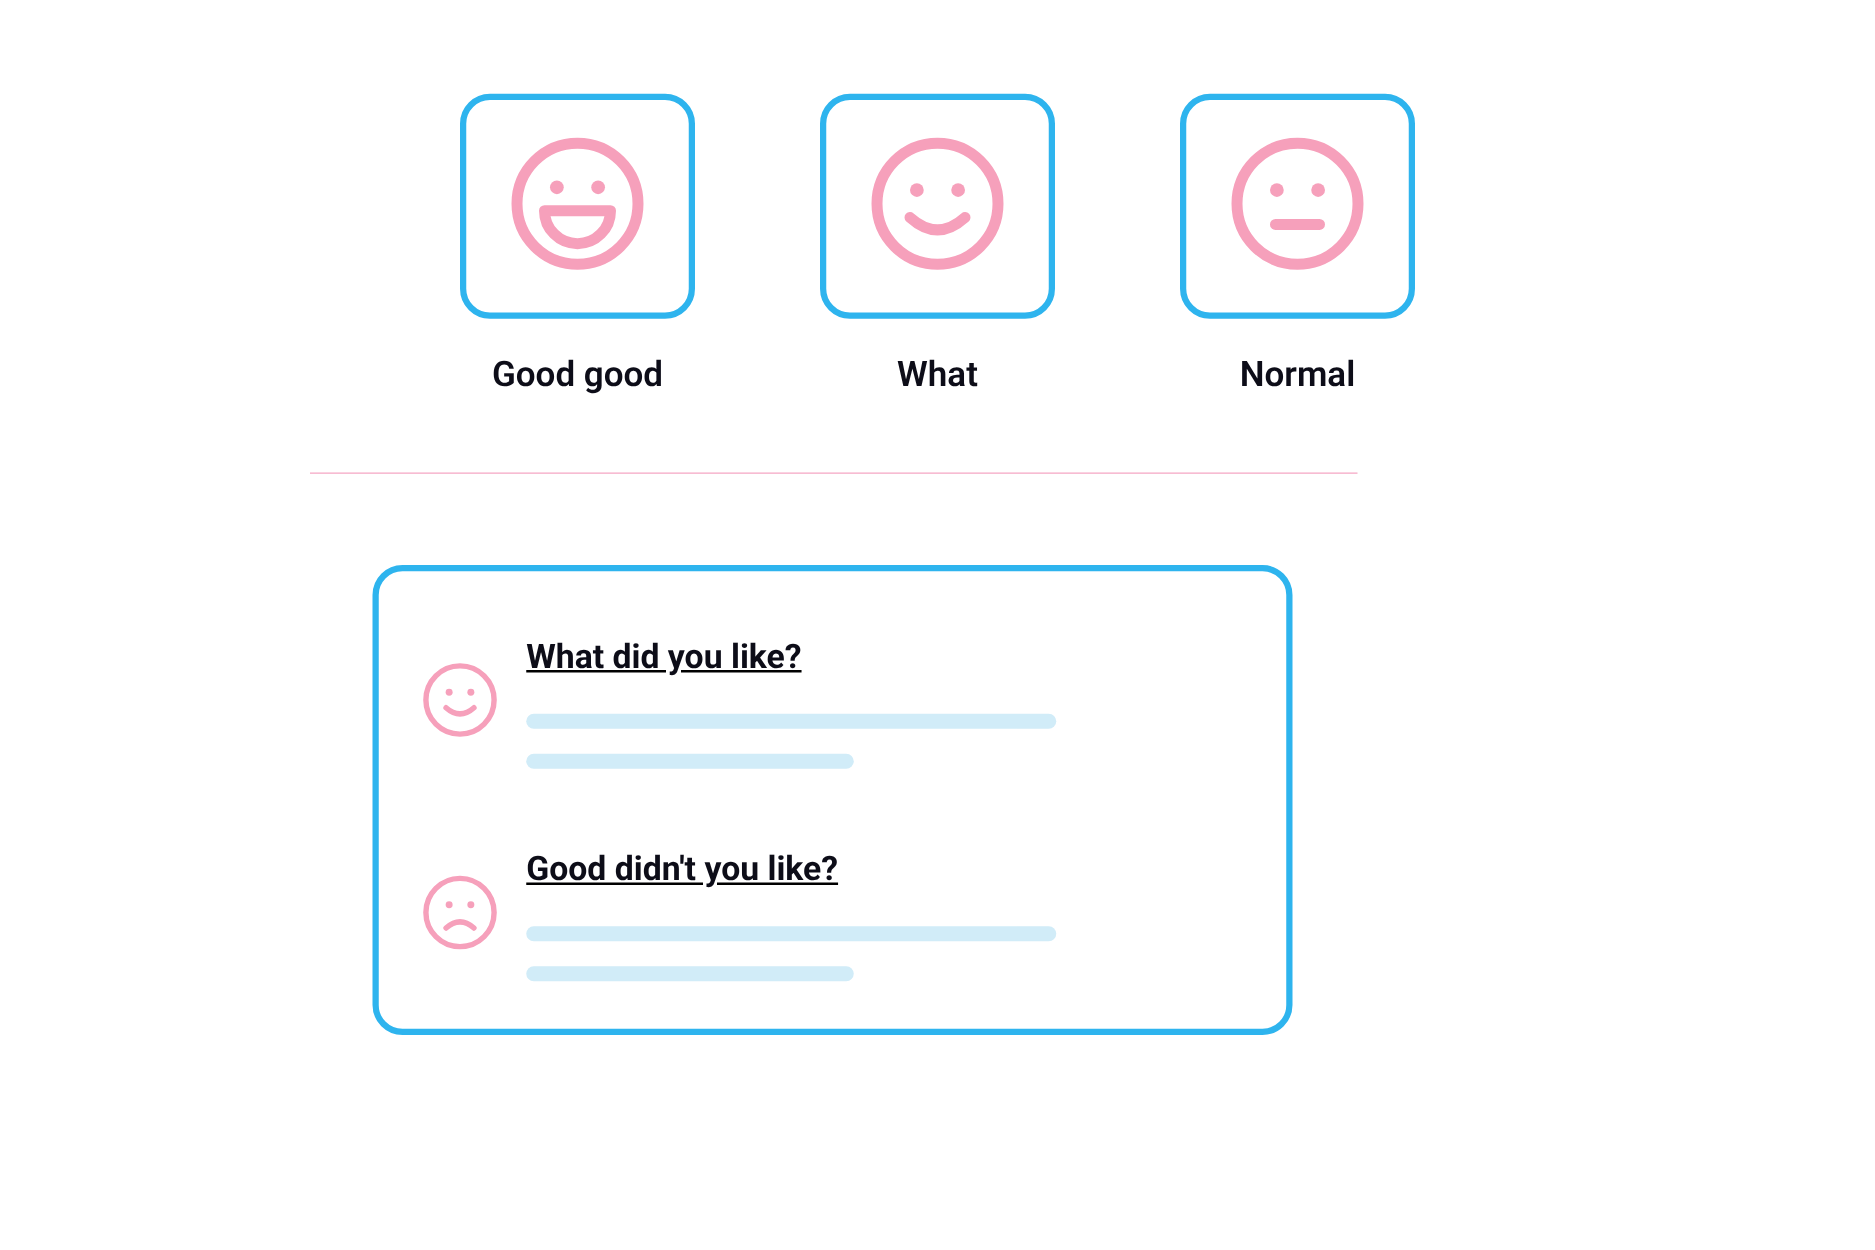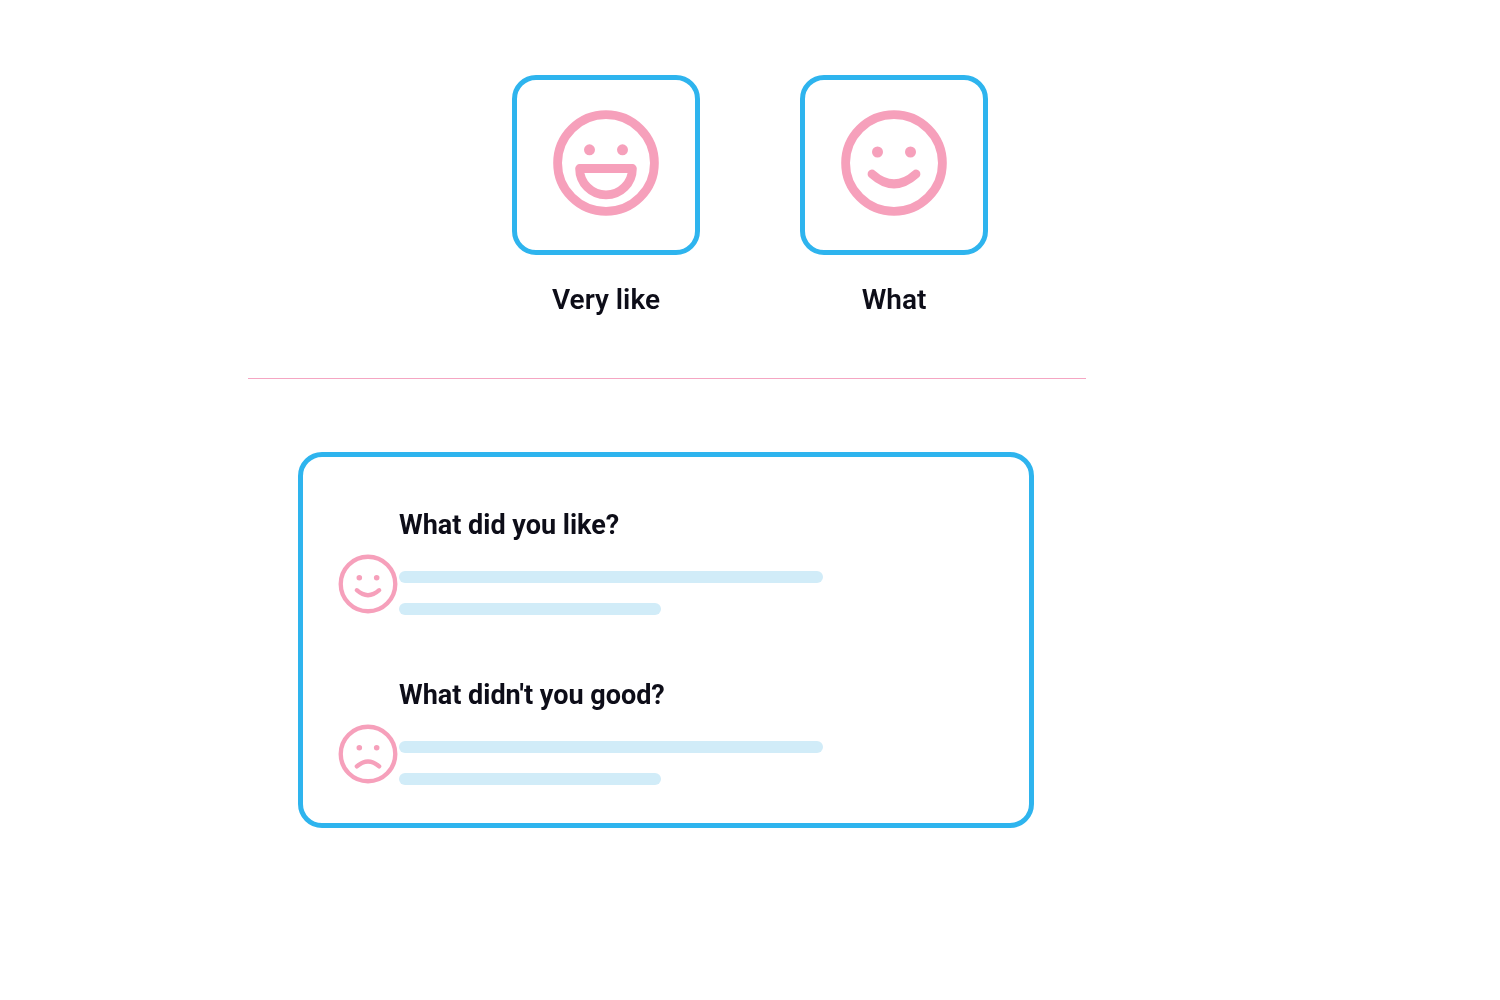--- a/index.html
+++ b/index.html
@@ -55,22 +55,24 @@
     left: 298px;
     width: 736px;
     height: 376px;
     border: 5px solid #2eb4ee;
     border-radius: 24px;
     background: #fff;
     padding: 48px 34px 40px 34px;
   }
   .feedback-row {
     display: flex;
-    align-items: flex-end;
+    align-items: center;
+    gap: 22px;
     margin-bottom: 60px;
+    text-decoration: underline;
   }
   .feedback-row:last-child { margin-bottom: 0; }
   .feedback-icon {
     width: 62px;
     height: 62px;
     flex-shrink: 0;
   }
   .feedback-body { flex: 1; padding-top: 4px; }
   .feedback-title {
     font-size: 27px;
@@ -96,37 +98,50 @@
     <div class="rating-box">
       <span>
         <svg width="110" height="110" viewBox="0 0 100 100">
           <circle cx="50" cy="50" r="44" fill="none" stroke="#f6a0bb" stroke-width="8"></circle>
           <circle cx="35" cy="38" r="5" fill="#f6a0bb"></circle>
           <circle cx="65" cy="38" r="5" fill="#f6a0bb"></circle>
           <path d="M 26 55 A 24 24 0 0 0 74 55 Z" fill="none" stroke="#f6a0bb" stroke-width="8" stroke-linecap="round" stroke-linejoin="round"></path>
         </svg>
       </span>
     </div>
-    <div class="rating-label">Very like</div>
+    <div class="rating-label">Good good</div>
   </div>
 
   <div class="rating-item">
     <div class="rating-box">
       <span>
         <svg width="110" height="110" viewBox="0 0 100 100">
           <circle cx="50" cy="50" r="44" fill="none" stroke="#f6a0bb" stroke-width="8"></circle>
           <circle cx="35" cy="40" r="5" fill="#f6a0bb"></circle>
           <circle cx="65" cy="40" r="5" fill="#f6a0bb"></circle>
           <path d="M 30 60 Q 50 78 70 60" fill="none" stroke="#f6a0bb" stroke-width="8" stroke-linecap="round"></path>
         </svg>
       </span>
     </div>
     <div class="rating-label">What</div>
   </div>
 
+  <div class="rating-item">
+    <div class="rating-box">
+      <span>
+        <svg width="110" height="110" viewBox="0 0 100 100">
+          <circle cx="50" cy="50" r="44" fill="none" stroke="#f6a0bb" stroke-width="8"></circle>
+          <circle cx="35" cy="40" r="5" fill="#f6a0bb"></circle>
+          <circle cx="65" cy="40" r="5" fill="#f6a0bb"></circle>
+          <line x1="34" y1="65" x2="66" y2="65" stroke="#f6a0bb" stroke-width="8" stroke-linecap="round"></line>
+        </svg>
+      </span>
+    </div>
+    <div class="rating-label">Normal</div>
+  </div>
 
 
 </div>
 
 <div class="divider"></div>
 
 <div class="feedback-card">
 
   <div class="feedback-row">
     <span class="feedback-icon">
@@ -147,19 +162,19 @@
   <div class="feedback-row">
     <span class="feedback-icon">
       <svg width="62" height="62" viewBox="0 0 100 100">
         <circle cx="50" cy="50" r="44" fill="none" stroke="#f6a0bb" stroke-width="7"></circle>
         <circle cx="36" cy="40" r="4.5" fill="#f6a0bb"></circle>
         <circle cx="64" cy="40" r="4.5" fill="#f6a0bb"></circle>
         <path d="M 32 70 Q 50 54 68 70" fill="none" stroke="#f6a0bb" stroke-width="7" stroke-linecap="round"></path>
       </svg>
     </span>
     <div class="feedback-body">
-      <div class="feedback-title">What didn't you good?</div>
+      <div class="feedback-title">Good didn't you like?</div>
       <div class="line-placeholder long"></div>
       <div class="line-placeholder short"></div>
     </div>
   </div>
 
 </div>
 
 </body></html>

